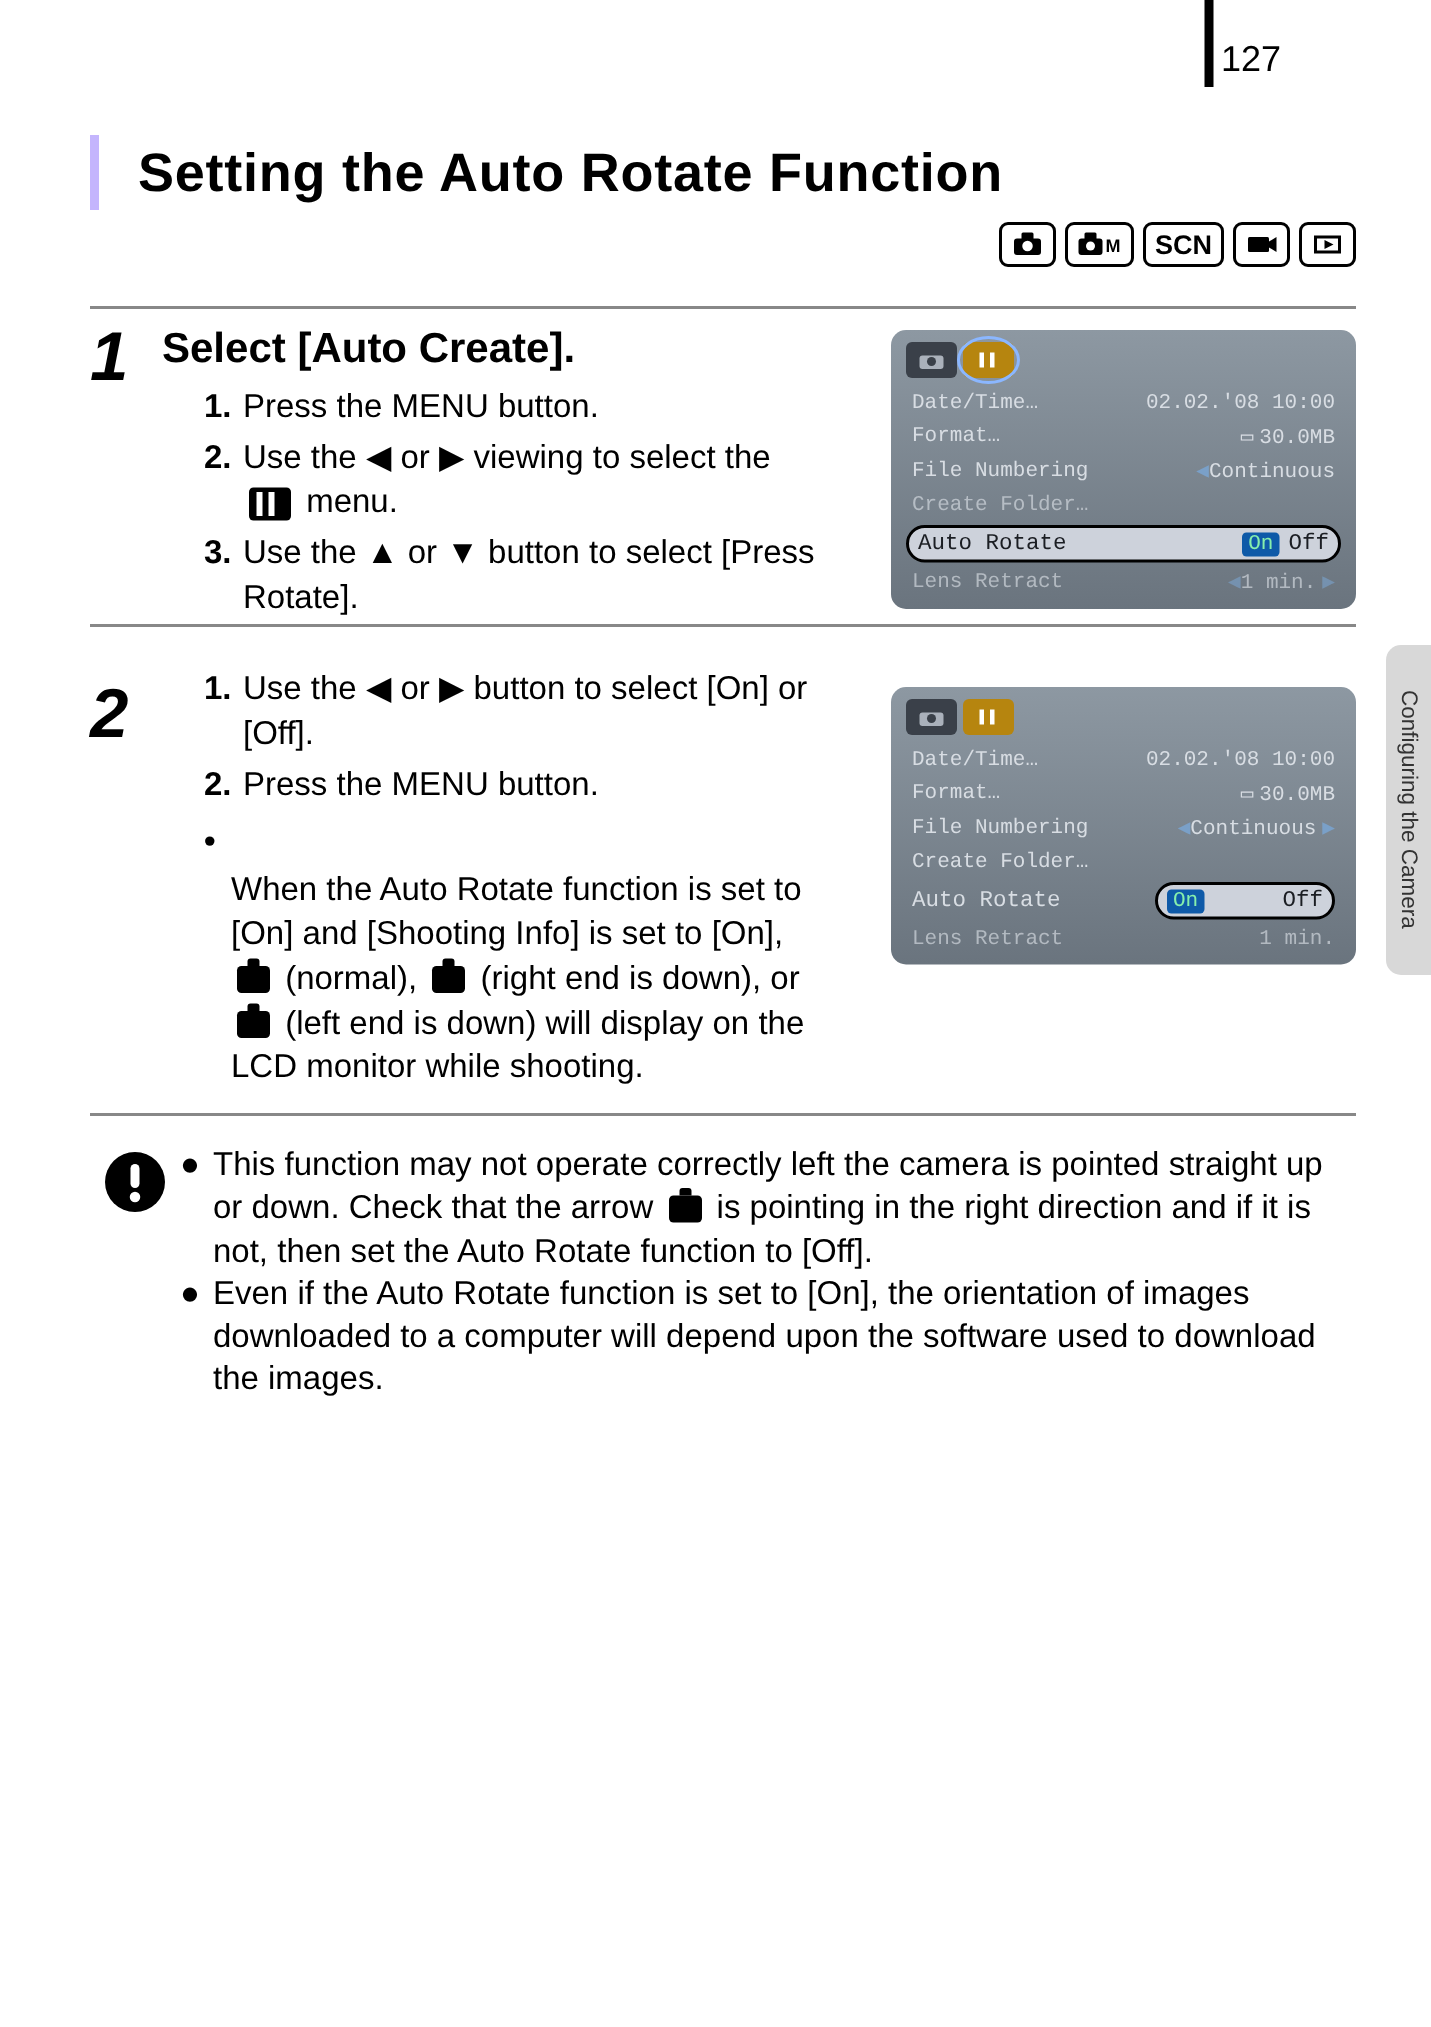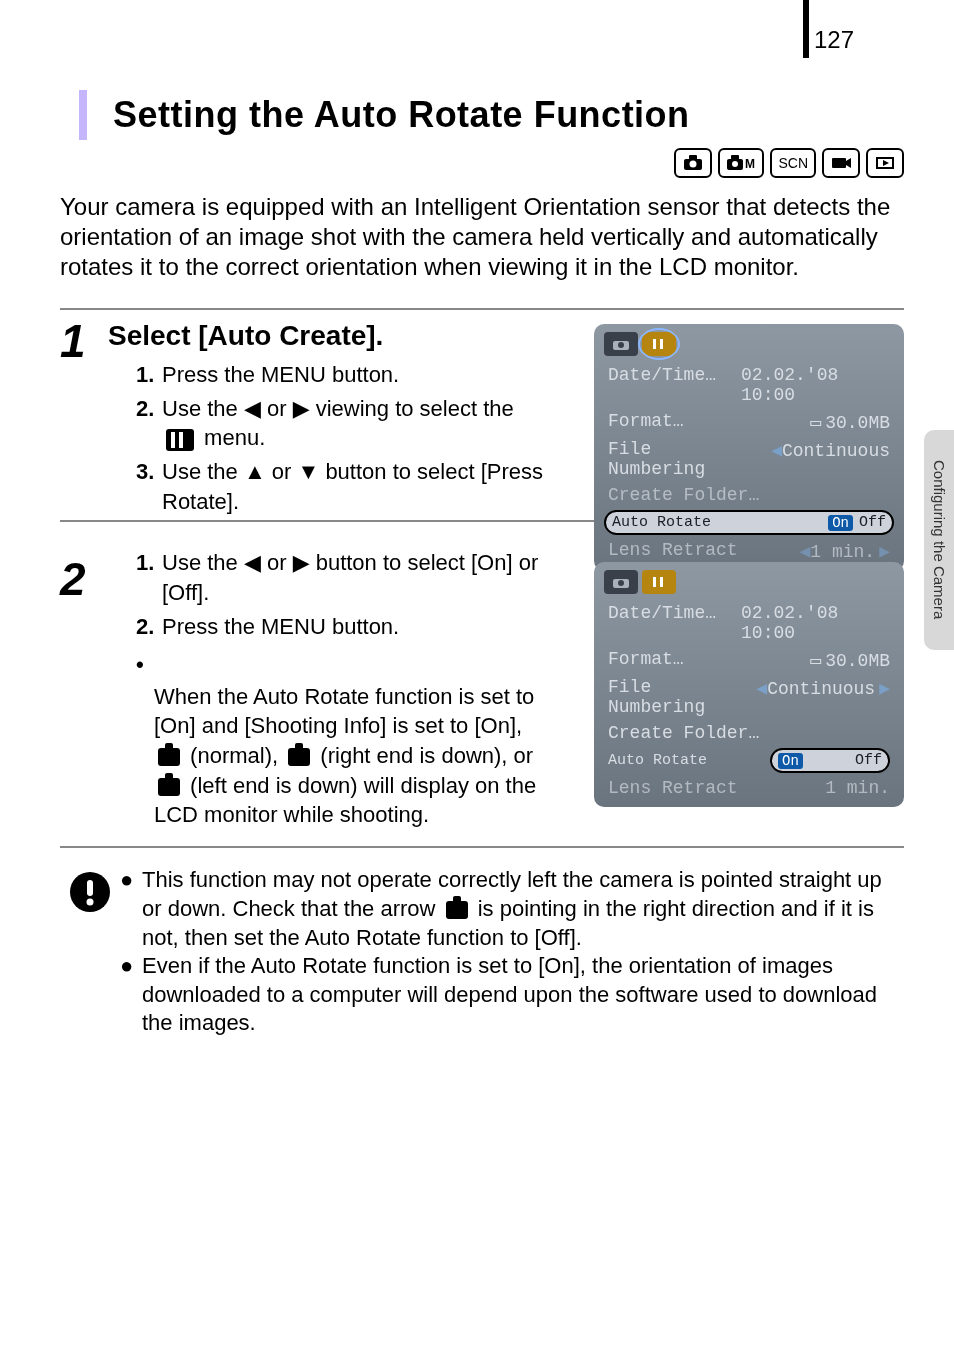--- a/index.html
+++ b/index.html
@@ -1,20 +1,20 @@
 <!DOCTYPE html>
 <html><head>
 <meta charset="utf-8">
 <style>
   * { box-sizing: border-box; margin: 0; padding: 0; }
   html, body { width: 954px; height: 1351px; font-family: Arial, Helvetica, sans-serif; background: #fff; color: #000; }
   .page { position: relative; width: 954px; height: 1291px; padding: 30px 50px 48px 60px; }
   .page-number-rule { position: absolute; top: 0; right: 145px; width: 6px; height: 58px; background: #000; }
   .page-number { position: absolute; top: 26px; right: 100px; font-size: 24px; }
-  .section-title-wrap { margin-top: 60px; border-left: 8px solid #c4b5fd; padding: 4px 0 4px 26px; margin-left: 19px; }
+  .section-title-wrap { margin-top: 60px; border-left: 6px solid #c4b5fd; padding: 4px 0 4px 26px; }
   .section-title { font-size: 36px; font-weight: 900; letter-spacing: 0.5px; }
   .mode-icons-row { display: flex; justify-content: flex-end; gap: 6px; margin-top: 8px; }
   .mode-icon { border: 2px solid #000; border-radius: 6px; padding: 2px 6px; height: 30px; display: flex; align-items: center; justify-content: center; }
   .mode-icon svg { display: block; }
   .intro { font-size: 24px; line-height: 1.25; margin-top: 14px; }
   .step-block { border: 2px solid #888; border-left: none; border-right: none; margin-top: 26px; min-height: 200px; position: relative; }
   .step-block.second { border-top: none; }
   .step-number { position: absolute; left: 0; top: 4px; font-size: 46px; font-weight: 900; font-style: italic; }
   .step-head { font-size: 28px; font-weight: 900; margin-left: 48px; padding-top: 10px; }
   .step-body { margin-left: 76px; margin-top: 8px; max-width: 410px; font-size: 22px; line-height: 1.35; }
@@ -23,27 +23,27 @@
   .step-body .li .txt { flex: 1; }
   .step-body .bullet { display: flex; margin-top: 8px; }
   .step-body .bullet .dot { min-width: 18px; font-weight: 700; }
   .step-body .bullet .txt { flex: 1; margin-top: 32px; }
   .wide-txt { max-width: 760px; }
   .menu-screenshot { position: absolute; right: 0; top: 14px; width: 310px; border-radius: 10px; overflow: hidden; background: linear-gradient(#8d98a2, #6a747e); padding: 6px; font-family: "Courier New", monospace; color: #d8dde3; }
   .menu-tabs { display: flex; align-items: center; gap: 4px; padding: 2px 4px 6px 4px; }
   .tab { width: 34px; height: 24px; border-radius: 4px; background: #3a4049; display: flex; align-items: center; justify-content: center; }
   .tab.active { background: #b6850f; position: relative; }
   .tab.active::after { content: ""; position: absolute; inset: -4px; border: 2px solid #8bb7ff; border-radius: 50%; }
-  .menu-row { display: flex; justify-content: space-between; font-size: 18px; padding: 3px 8px; gap: 25px; }
+  .menu-row { display: flex; justify-content: space-between; font-size: 14px; padding: 3px 8px; gap: 25px; }
   .menu-row .arrow { color: #7aa0c8; margin-left: 4px; }
   .menu-row.dim { opacity: 0.65; }
   .menu-row .disk::before { content: "▭"; margin-right: 4px; }
   .highlight-oval { border: 2px solid #000; border-radius: 24px; padding: 2px 6px; display: flex; justify-content: space-between; align-items: center; width: 290px; margin: 2px auto; font-size: 15px; background: rgba(215,220,228,0.9); color: #1b1e23; }
   .onoff { display: inline-flex; align-items: center; gap: 6px; }
-  .onbox { background: #0e5aa8; color: #ffffff; padding: 0 4px; border-radius: 3px; font-size: 14px; }
+  .onbox { background: #0e5aa8; color: #86efac; padding: 0 4px; border-radius: 3px; font-size: 14px; }
   .menu-row-ar { display:flex; justify-content:space-between; align-items:center; padding:2px 8px; font-size:15px; }
   .caution-block { display: flex; margin-top: 18px; }
   .caution-icon { width: 60px; display:flex; align-items:flex-start; justify-content:center; padding-top:4px; }
   .caution-body { flex: 1; font-size: 22px; line-height: 1.3; }
   .caution-body .b { display:flex; }
   .caution-body .b .dot { min-width: 22px; }
   .side-tab { position: absolute; right: 0; top: 430px; width: 30px; height: 220px; background: #d8d8d8; border-top-left-radius: 10px; border-bottom-left-radius: 10px; display:flex; align-items:center; justify-content:center; }
   .side-tab span { writing-mode: vertical-rl; font-size: 15px; color:#333; }
   .small-cam-icon { display:inline-block; width:22px; height:18px; background:#000; border-radius:3px; position:relative; vertical-align:middle; margin:0 4px; }
   .small-cam-icon::before { content:""; position:absolute; top:-5px; left:7px; width:8px; height:5px; background:#000; border-radius:2px 2px 0 0; }
@@ -76,37 +76,36 @@
     </div>
     <div class="mode-icon">
       <svg width="30" height="18">
           <rect x="1" y="5" width="16" height="11" rx="2" fill="#000"></rect>
           <rect x="5" y="1" width="8" height="5" rx="1" fill="#000"></rect>
           <circle cx="9" cy="10" r="3" fill="#fff"></circle>
           <text x="19" y="14" font-size="12" font-weight="700" fill="#000">M</text>
         </svg>
     </div>
     <div class="mode-icon">
-      <span style="font-size:14px; font-weight:400;">SCN</span>
+      <span style="font-size:18px; font-weight:700;">SCN</span>
     </div>
     <div class="mode-icon">
       <svg width="22" height="18">
           <rect x="2" y="4" width="14" height="10" rx="1" fill="#000"></rect>
           <polygon points="16,7 21,4 21,14 16,11" fill="#000"></polygon>
         </svg>
     </div>
     <div class="mode-icon">
       <svg width="22" height="18">
           <rect x="3" y="4" width="16" height="10" fill="none" stroke="#000" stroke-width="2"></rect>
           <polygon points="9,6 15,9 9,12" fill="#000"></polygon>
         </svg>
     </div>
   </div>
 
-  <p class="intro">Your camera is equipped with an Intelligent Orientation sensor that detects the orientation of an image shot with the camera held vertically and automatically rotates it to the correct orientation when viewing it in the LCD monitor.</p>
 
   <div class="step-block">
     <div class="step-number">1</div>
     <div class="step-head">Select [Auto Create].</div>
     <div class="step-body">
       <div class="li">
         <span class="num">1.</span>
         <span class="txt">
           <span>Press the </span><b>MENU</b><span> button.</span>
         </span>

